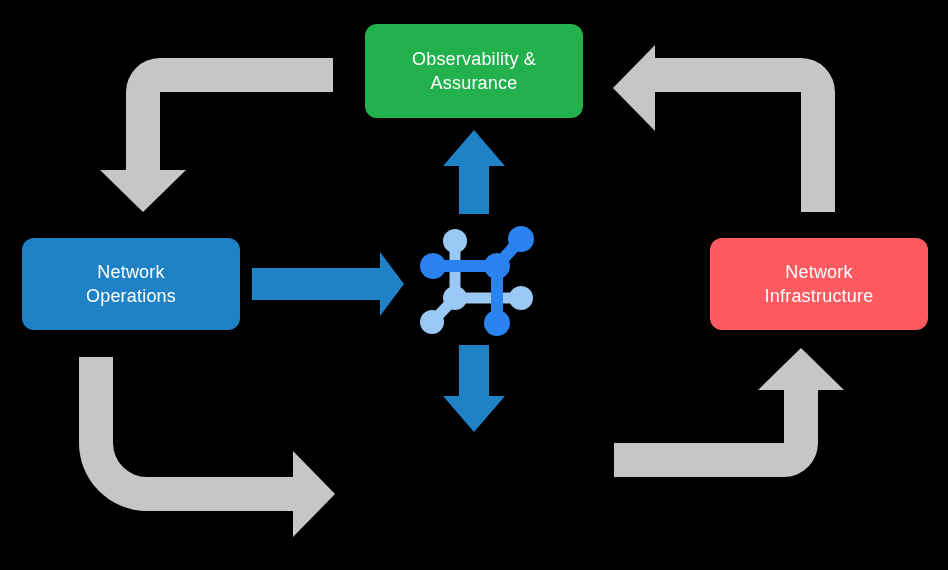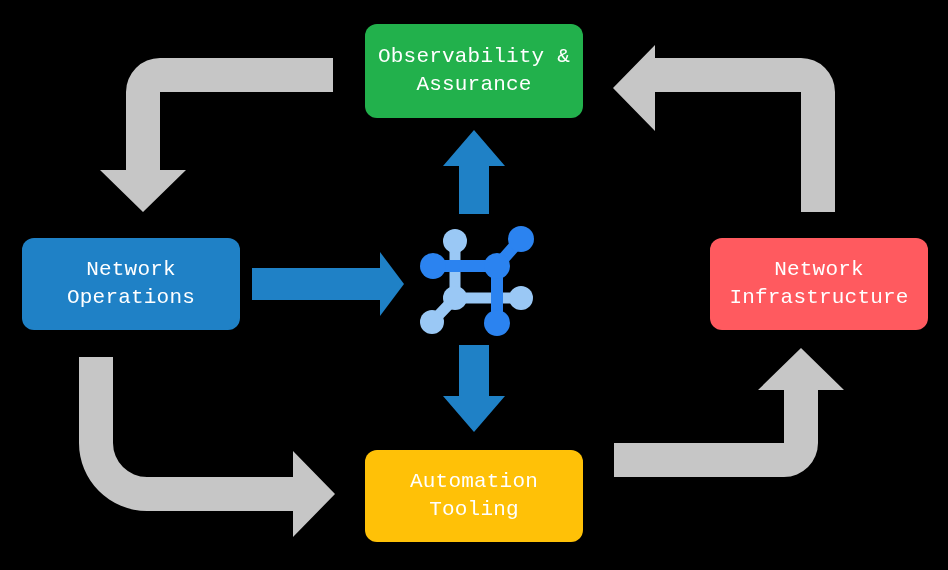--- a/index.html
+++ b/index.html
@@ -16,27 +16,26 @@
     font-family: "Liberation Sans", sans-serif;
   }
   .node-box {
     position: absolute;
     border-radius: 12px;
     display: flex;
     align-items: center;
     justify-content: center;
     text-align: center;
     color: #ffffff;
-    font-size: 21px;
+    font-size: 18px;
     line-height: 1.35;
     font-weight: 400;
     letter-spacing: 0.2px;
     box-sizing: border-box;
     padding: 6px 10px;
-    font-family: Liberation Mono, monospace;
   }
   .node-label {
     white-space: pre-line;
     display: block;
   }
   .svg-layer {
     position: absolute;
     left: 0;
     top: 0;
     width: 948px;
@@ -161,18 +160,14 @@
   <div class="node-box" id="box-network-operations" style="left:22px; top:238px; width:218px; height:92px; background:#1f81c6;">
     <span class="node-label">Network
 Operations</span>
   </div>
 
   <div class="node-box" id="box-network-infrastructure" style="left:710px; top:238px; width:218px; height:92px; background:#ff5a5f;">
     <span class="node-label">Network
 Infrastructure</span>
   </div>
 
-  <div class="node-box" id="box-automation-tooling" style="left:365px; top:450px; width:218px; height:92px; background:#ffc107;">
-    <span class="node-label">Automation
-Tooling</span>
-  </div>
 
 </div>
 
 </body></html>

